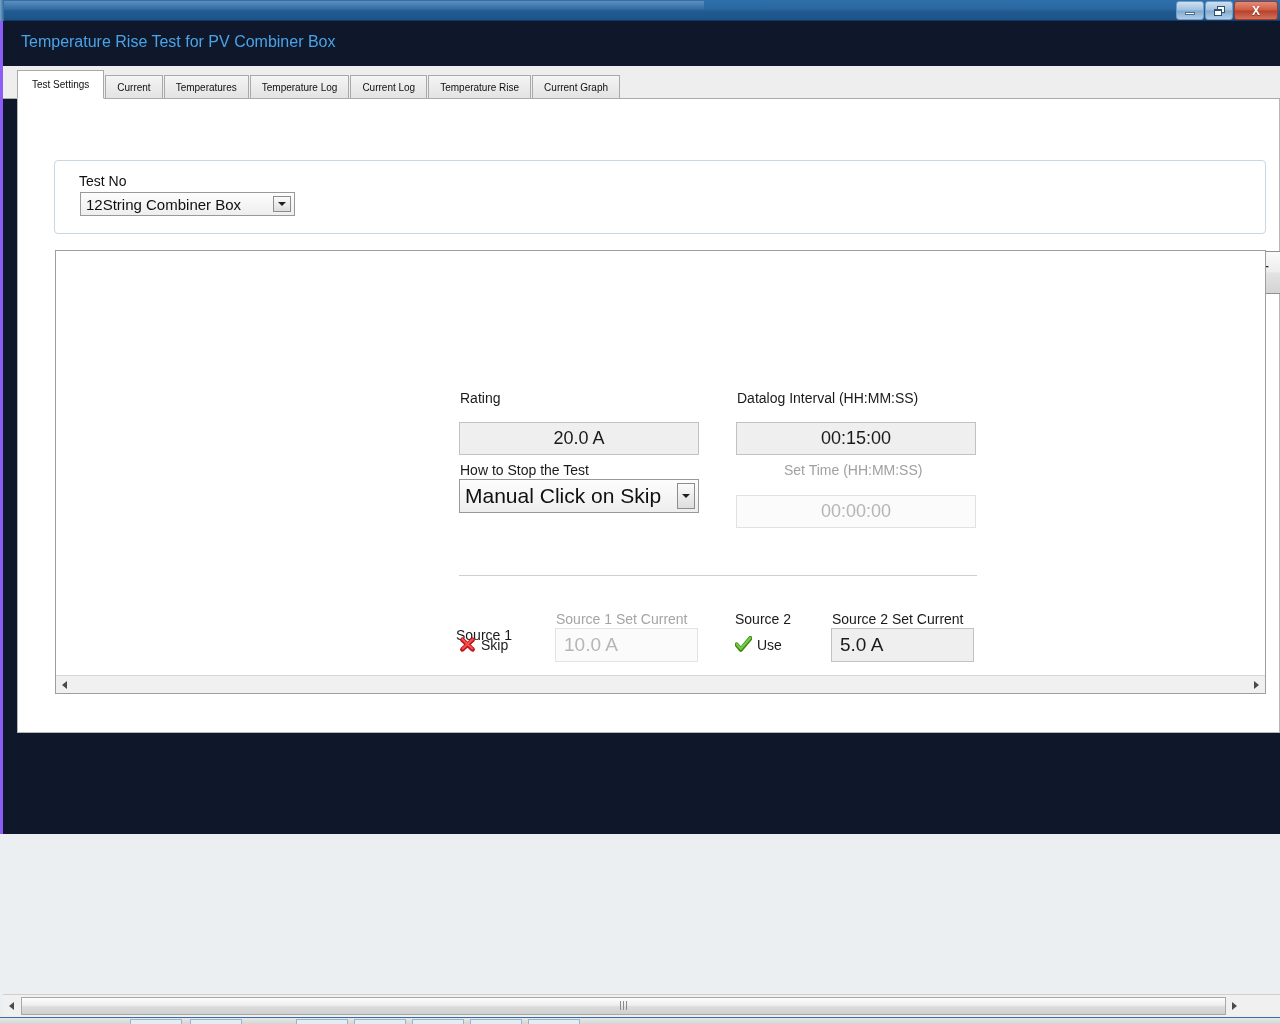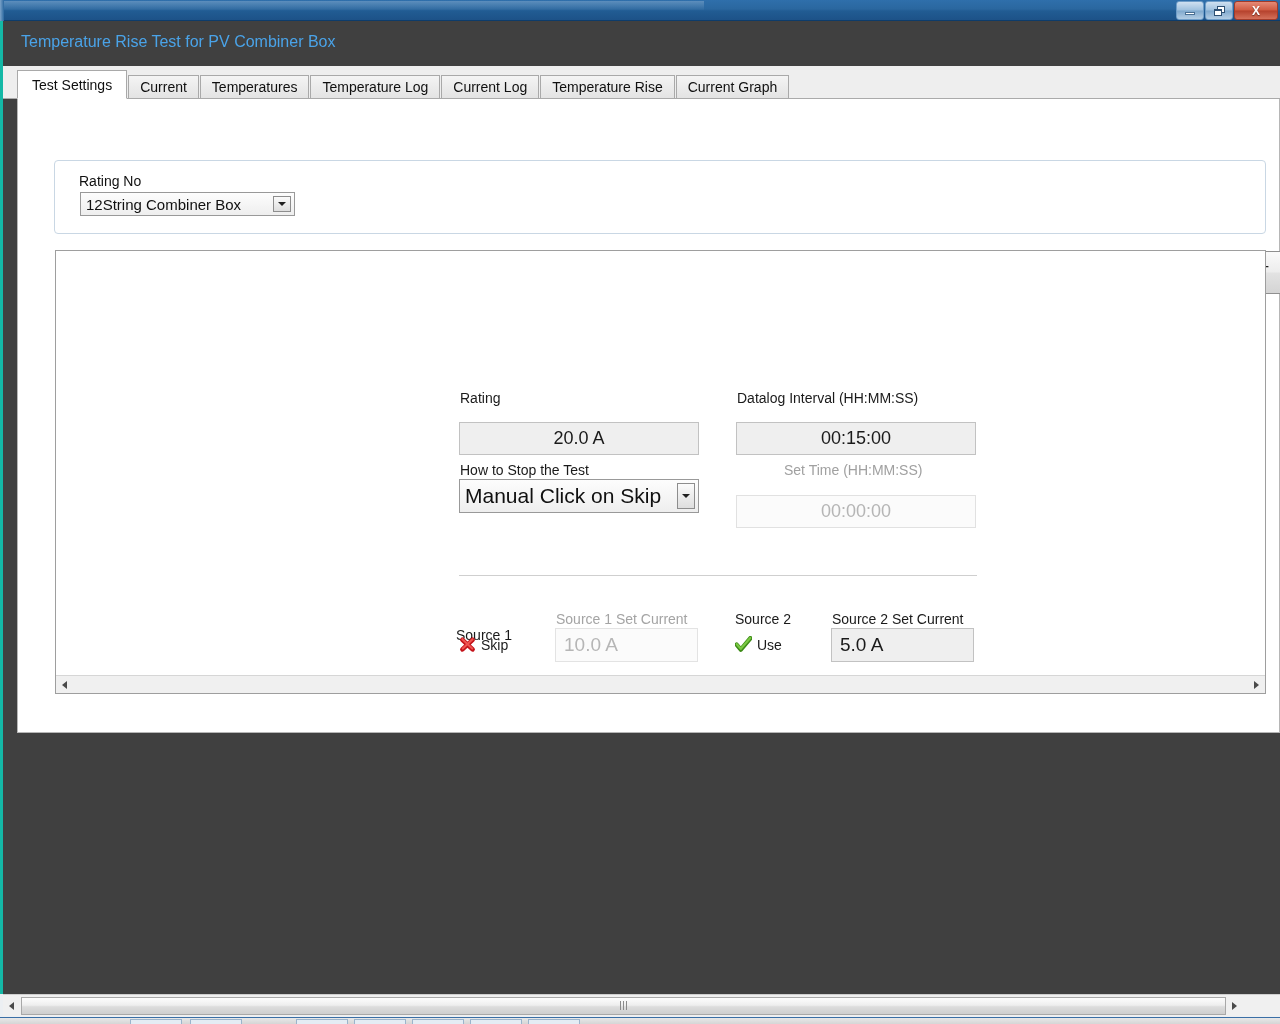--- a/index.html
+++ b/index.html
@@ -92,23 +92,23 @@
     font-family: "Liberation Sans", sans-serif;
     line-height: 1;
     text-shadow: 0 1px 1px rgba(0,0,0,0.45);
   }
 
   
   .window-body {
     position: absolute;
     left: 0; top: 21px;
     width: 1280px;
-    height: 973px;
-    background: #404040;
-    border-left: 3px solid #14b8a6;
+    height: 813px;
+    background: #0f172a;
+    border-left: 3px solid #8b5cf6;
     box-sizing: border-box;
   }
 
   .app-title {
     position: absolute;
     left: 18px; top: 12px;
     font-size: 16px;
     color: #4aa3e8;
     font-family: "Liberation Sans", sans-serif;
     white-space: nowrap;
@@ -129,21 +129,21 @@
     left: 14px;
     bottom: -1px;
     display: flex;
     align-items: flex-end;
   }
   .tab {
     height: 24px;
     line-height: 23px;
     padding: 0 11px;
     margin-right: 1px;
-    font-size: 14px;
+    font-size: 10px;
     color: #101010;
     background: linear-gradient(to bottom, #f4f4f4, #e3e3e3);
     border: 1px solid #a9a9a9;
     border-bottom: 1px solid #aaaaaa;
     box-sizing: border-box;
     white-space: nowrap;
     font-family: "Liberation Sans", sans-serif;
   }
   .tab.active {
     height: 29px;
@@ -450,21 +450,21 @@
         <div class="tab">Temperature Log</div>
         <div class="tab">Current Log</div>
         <div class="tab">Temperature Rise</div>
         <div class="tab">Current Graph</div>
       </div>
     </div>
 
     <div class="card">
 
       <div class="model-group">
-        <div class="model-label">Rating No</div>
+        <div class="model-label">Test No</div>
         <div class="combo" id="model-combo">
           <span class="combo-text">12String Combiner Box</span>
           <span class="combo-arrow">
               <i class="arrow-down"></i>
             </span>
         </div>
       </div>
 
       <div class="btn" id="btn-start">START</div>
       <div class="btn" id="btn-reset">RESET</div>

